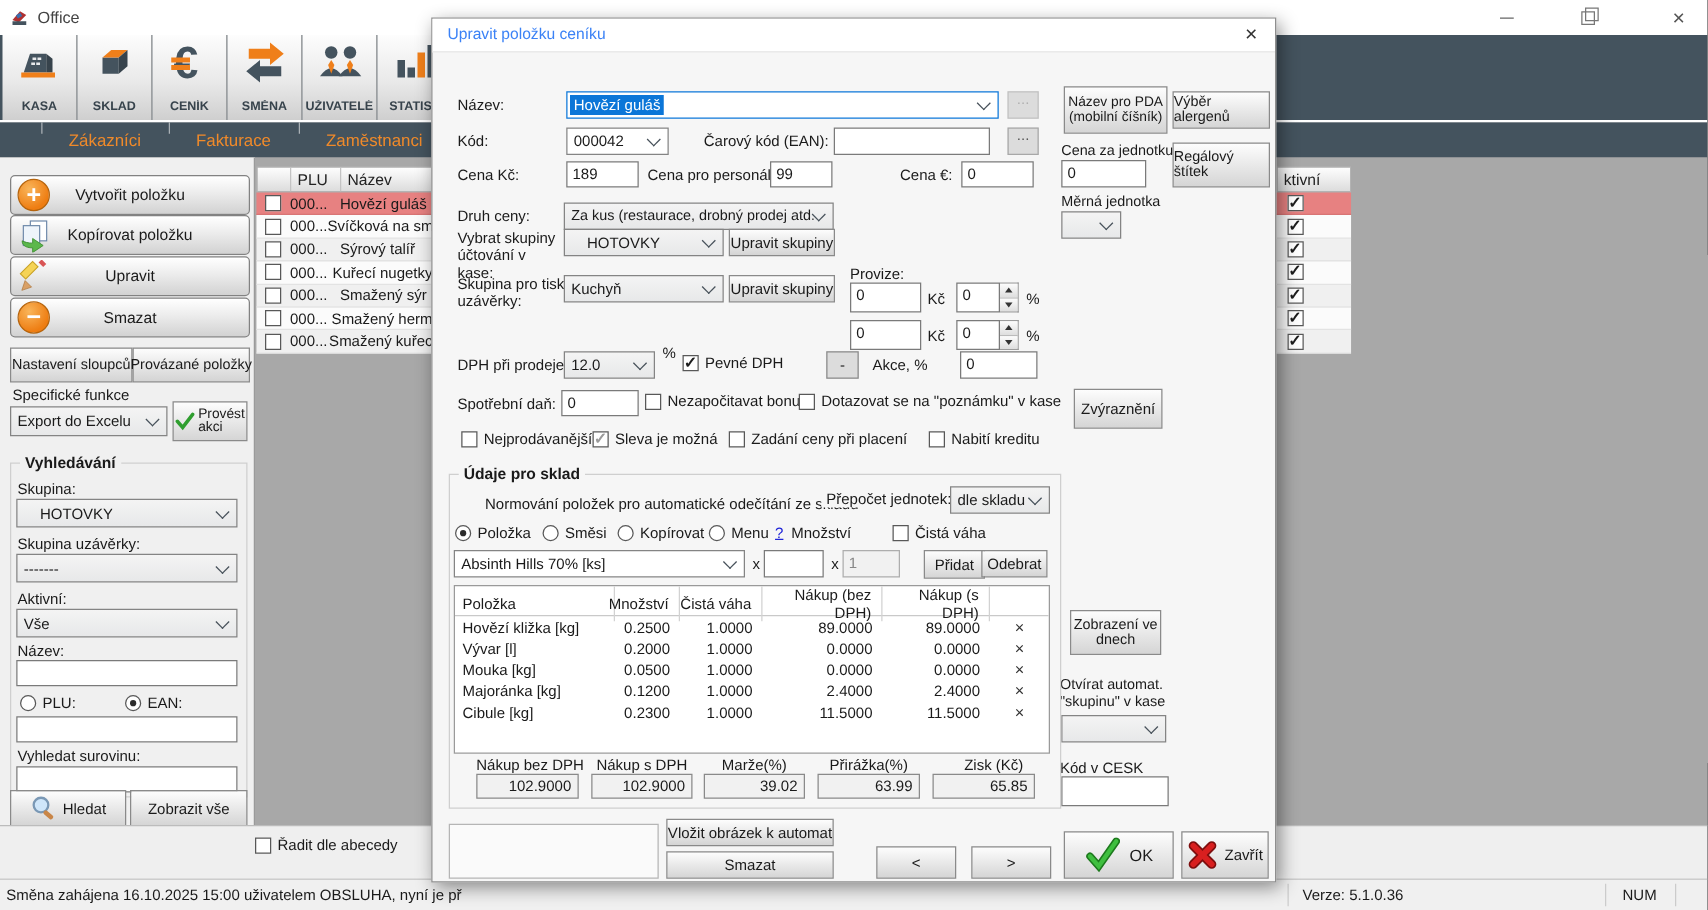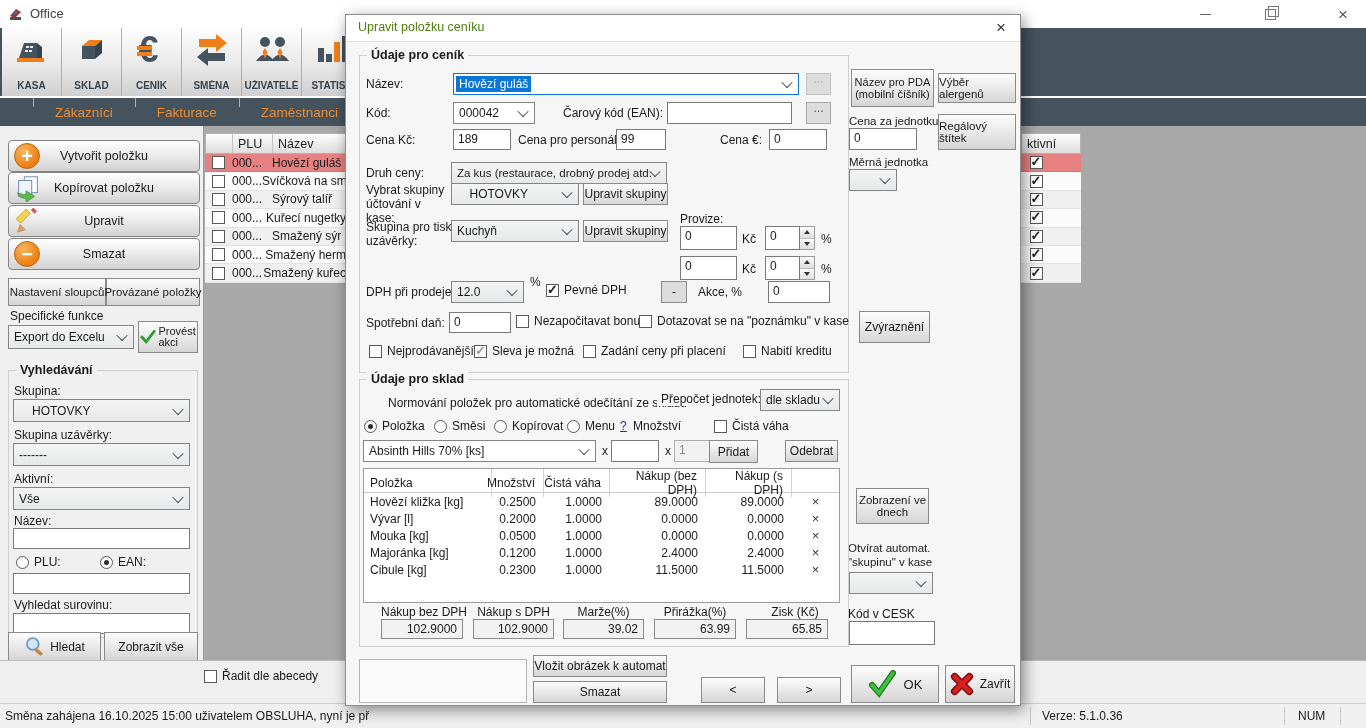--- a/index.html
+++ b/index.html
@@ -60,21 +60,21 @@
   .trow.sel{background:#e78181;border-bottom-color:#d87474;}
   .cbcell{width:27px;display:flex;justify-content:center;flex:none;}
   
   .bottomstrip{position:absolute;left:0;top:660px;width:1366px;height:43px;background:#efefef;border-top:1px solid #bcbcbc;box-sizing:border-box;}
   .statusbar{position:absolute;left:0;top:703px;width:1366px;height:25px;background:#f0f0f0;border-top:1px solid #cdcdcd;box-sizing:border-box;}
   .statusbar .sep{position:absolute;top:3px;bottom:3px;width:1px;background:#cbcbcb;}
   
   .dialog{position:absolute;left:345px;top:14px;width:676px;height:692px;background:#f6f6f6;border:1px solid #8e8e8e;
           box-shadow:3px 4px 14px rgba(0,0,0,.45);z-index:10;box-sizing:border-box;}
   .dlg-title{position:absolute;left:0;top:0;right:0;height:26px;background:#ffffff;border-bottom:1px solid #e3e3e3;}
-  .dlg-title .ttext{position:absolute;left:12px;top:5px;font-size:12.5px;color:#4d7c0f;}
+  .dlg-title .ttext{position:absolute;left:12px;top:5px;font-size:12.5px;color:#3b82f6;}
   .dlg-close{position:absolute;right:8px;top:2px;width:22px;height:22px;display:flex;align-items:center;justify-content:center;font-size:17px;color:#333;}
   .dlg .legend{background:#f6f6f6;}
   .dotsbtn{position:absolute;border:1px solid #a8a8a8;background:#dcdcdc;color:#555;display:flex;align-items:flex-start;justify-content:center;font-size:12px;line-height:10px;box-sizing:border-box;}
   .dotsbtn.dis{color:#b0b0b0;border-color:#c2c2c2;}
   .focuscombo{position:absolute;border:1px solid #0b76d8;background:#fff;display:flex;align-items:center;box-sizing:border-box;}
   .selperk{background:#0b76d8;color:#fff;padding:1px 3px;margin-left:2px;font-size:12px;white-space:nowrap;}
   .spin{position:absolute;display:flex;box-sizing:border-box;}
   .spin .sval{flex:1;border:1px solid #7a7a7a;background:#fff;padding:2px 4px;font-size:12px;}
   .spin .sbtns{width:15px;display:flex;flex-direction:column;border:1px solid #9c9c9c;border-left:none;box-sizing:border-box;}
   .spin .sb{flex:1;background:linear-gradient(#fcfcfc,#dedede);display:flex;align-items:center;justify-content:center;border-bottom:1px solid #bbb;}
@@ -392,23 +392,20 @@
   </div>
 
   <div class="dialog dlg">
     <div class="dlg-title">
       <span class="ttext">Upravit položku ceníku</span>
       <div class="dlg-close">
           <span>×</span>
         </div>
     </div>
 
-    <div class="groupbox" style="left:13px;top:40px;width:490px;height:318px">
-      <span class="legend">Údaje pro ceník</span>
-    </div>
 
     <span class="lbl" style="left:20px;top:62px">Název:</span>
     <div class="focuscombo" style="left:107px;top:58px;width:346px;height:22px">
       <span class="selperk">Hovězí guláš</span>
       <span class="chev"></span>
     </div>
     <div class="dotsbtn dis" style="left:460px;top:58px;width:25px;height:22px">
         <span>...</span>
       </div>
 
@@ -595,21 +592,21 @@
     </div>
 
     <div class="combo" style="left:17px;top:425px;width:233px;height:22px;background:#fff">
       <span class="ctext">Absinth Hills 70% [ks]</span>
       <span class="chev"></span>
     </div>
     <span class="lbl" style="left:256px;top:429px">x</span>
     <div class="tin" style="left:265px;top:425px;width:48px;height:22px"></div>
     <span class="lbl" style="left:319px;top:429px">x</span>
     <div class="tin dis" style="left:328px;top:425px;width:46px;height:22px">1</div>
-    <div class="btn" style="position:absolute;left:363px;top:425px;width:49px;height:23px">
+    <div class="btn" style="position:absolute;left:393px;top:425px;width:49px;height:23px">
       <span>Přidat</span>
     </div>
     <div class="btn" style="position:absolute;left:439px;top:425px;width:53px;height:22px">
       <span>Odebrat</span>
     </div>
 
     <div class="ingtable" style="left:17px;top:453px;width:477px;height:135px">
       <div class="ingrow head">
         <div class="c0">Položka</div>
         <div class="num">Množství</div>

